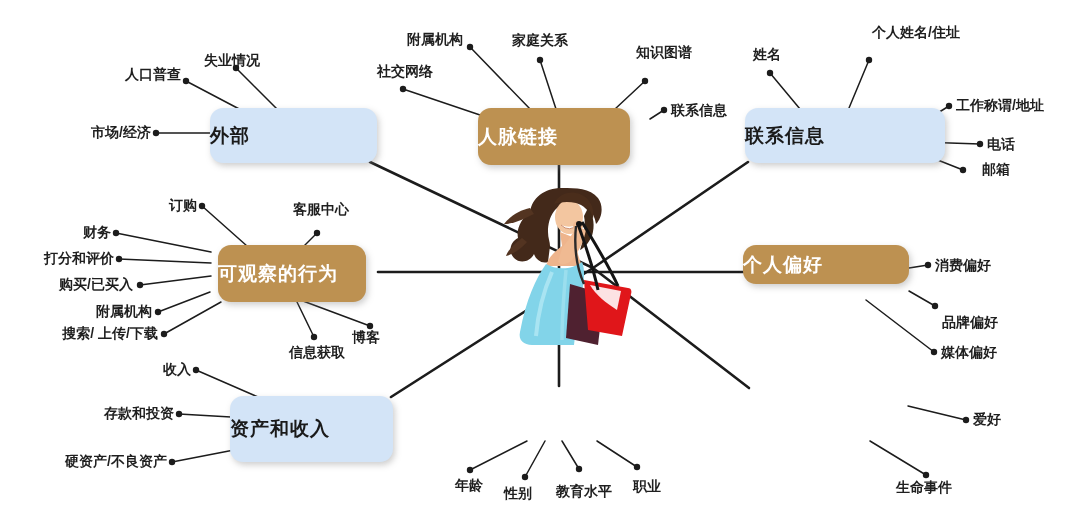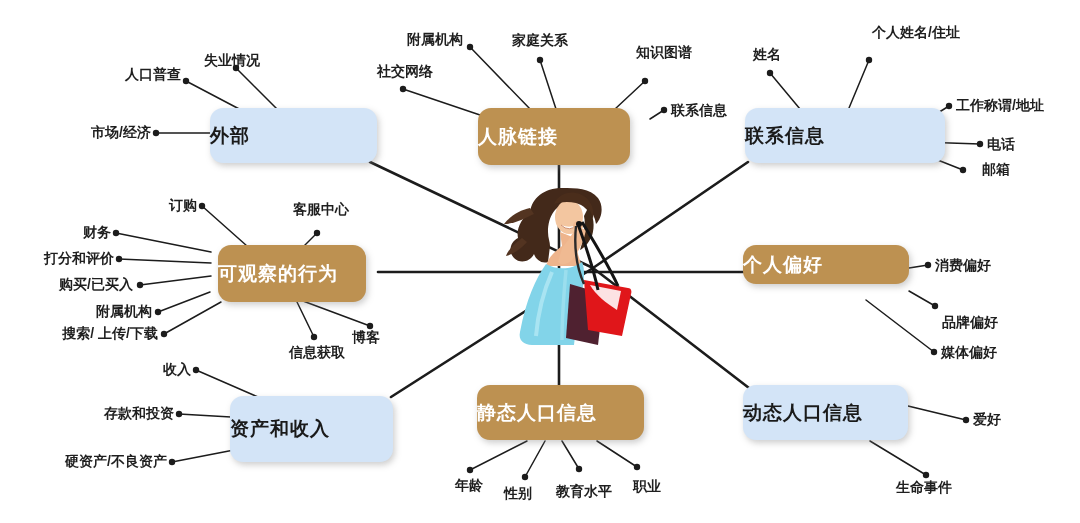--- a/index.html
+++ b/index.html
@@ -120,26 +120,20 @@
     </div>
   <div class="node tan" style="left:218px;top:245px;width:148px;height:57px">
     <span>可观察的行为</span>
     </div>
   <div class="node tan" style="left:743px;top:245px;width:166px;height:39px">
     <span>个人偏好</span>
     </div>
   <div class="node blue" style="left:230px;top:396px;width:163px;height:66px">
     <span>资产和收入</span>
     </div>
-  <div class="node tan" style="left:477px;top:385px;width:167px;height:55px">
-    <span>静态人口信息</span>
-    </div>
-  <div class="node blue" style="left:743px;top:385px;width:165px;height:55px">
-    <span>动态人口信息</span>
-    </div>
 
   <div class="leaf" style="left:204px;top:52px">失业情况</div>
   <div class="leaf r" style="left:181px;top:66px">人口普查</div>
   <div class="leaf r" style="left:151px;top:124px">市场/经济</div>
 
   <div class="leaf" style="left:377px;top:63px">社交网络</div>
   <div class="leaf" style="left:407px;top:31px">附属机构</div>
   <div class="leaf" style="left:512px;top:32px">家庭关系</div>
   <div class="leaf" style="left:636px;top:44px">知识图谱</div>
   <div class="leaf" style="left:671px;top:102px">联系信息</div>

